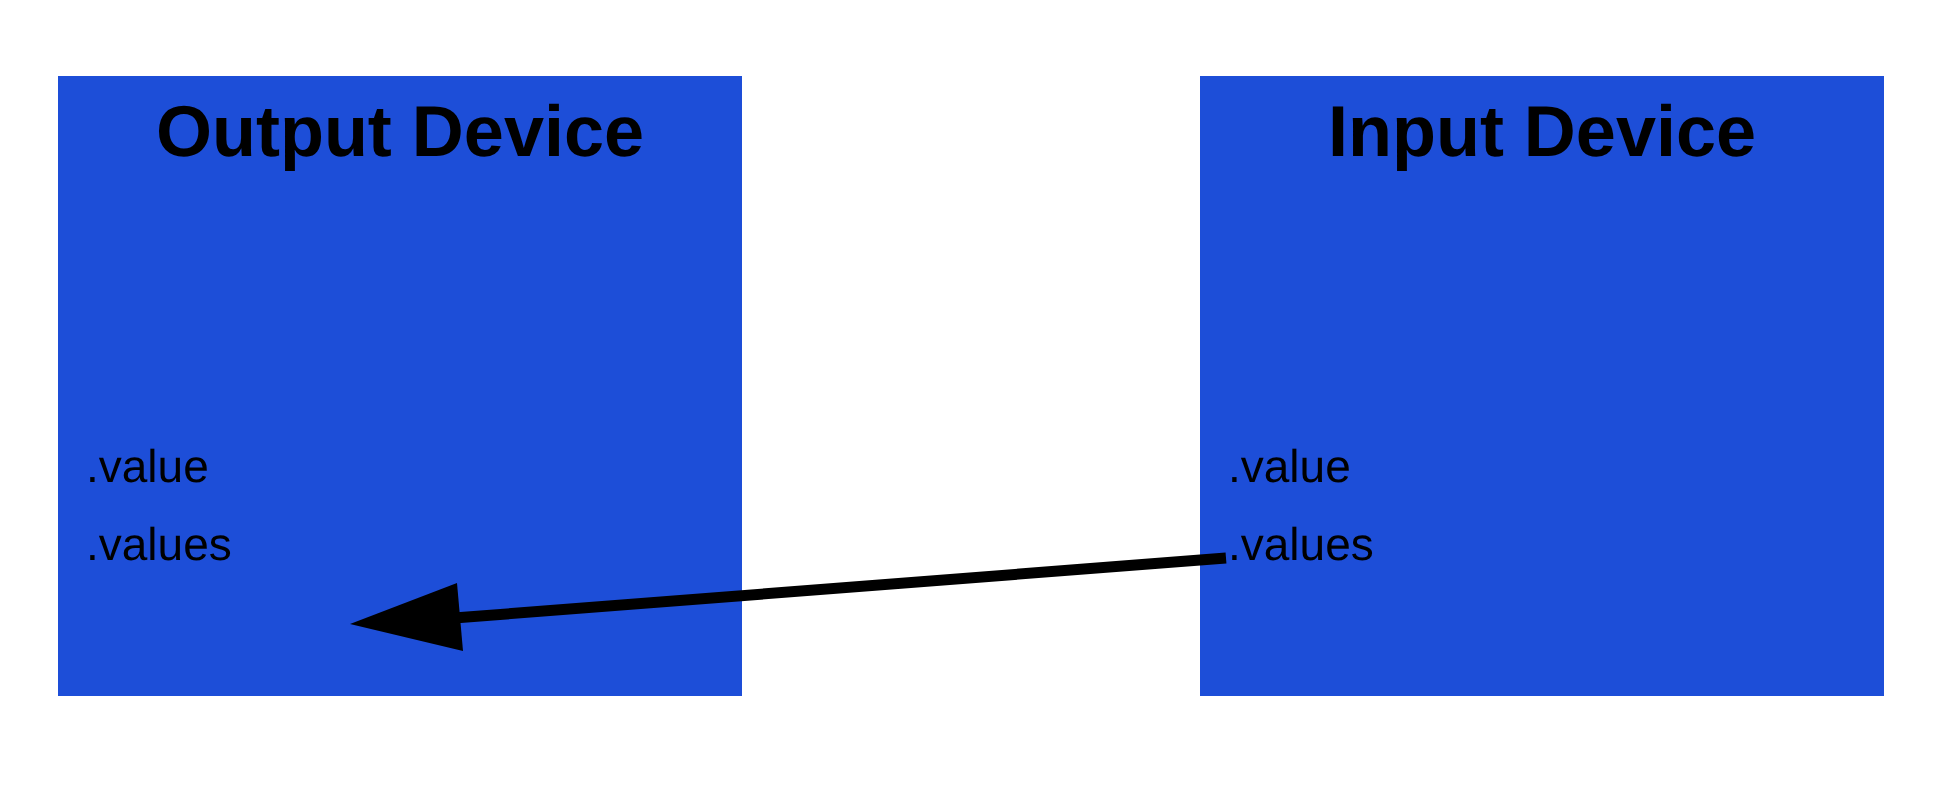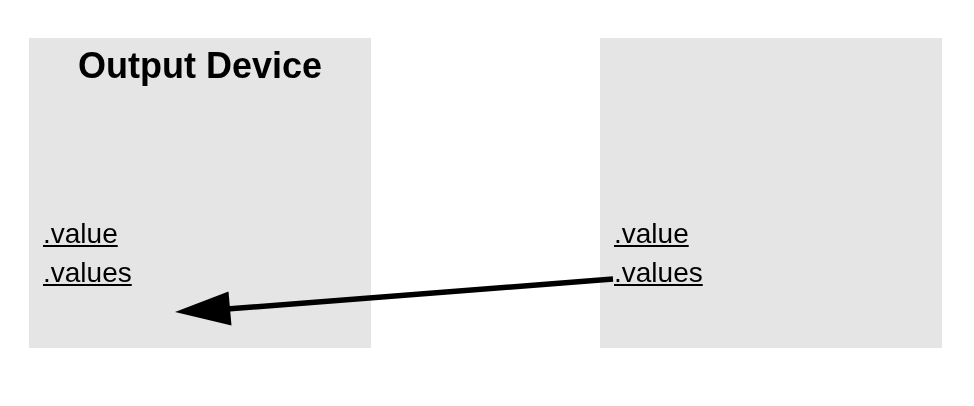--- a/index.html
+++ b/index.html
@@ -14,43 +14,42 @@
     background: #ffffff;
     overflow: hidden;
     font-family: "Liberation Sans", sans-serif;
     color: #000000;
   }
   .node {
     position: absolute;
     top: 38px;
     width: 342px;
     height: 310px;
-    background: #e5e5e5;
+    background: #1d4ed8;
   }
   .node-output { left: 29px; }
   .node-input  { left: 600px; }
   .node-title {
     position: absolute;
     top: 8px;
     left: 0;
     right: 0;
     text-align: center;
     font-size: 36px;
     font-weight: bold;
     line-height: 40px;
     white-space: nowrap;
   }
   .node-props {
     position: absolute;
     top: 176px;
     left: 14px;
-    font-size: 28px;
+    font-size: 23px;
     line-height: 39px;
     white-space: nowrap;
-    text-decoration: underline;
   }
   .arrow-svg {
     position: absolute;
     left: 0;
     top: 0;
     width: 974px;
     height: 406px;
     pointer-events: none;
   }
 </style>
@@ -61,20 +60,21 @@
 
   <div class="node node-output">
     <div class="node-title">Output Device</div>
     <div class="node-props">
       <div class="prop">.value</div>
       <div class="prop">.values</div>
     </div>
   </div>
 
   <div class="node node-input">
+    <div class="node-title">Input Device</div>
     <div class="node-props">
       <div class="prop">.value</div>
       <div class="prop">.values</div>
     </div>
   </div>
 
   <svg class="arrow-svg" viewBox="0 0 974 406">
     <line x1="613" y1="279" x2="227" y2="309" stroke="#000000" stroke-width="5.5"></line>
     <polygon points="175,312 228.5,291.5 231.5,325.5" fill="#000000"></polygon>
   </svg>

